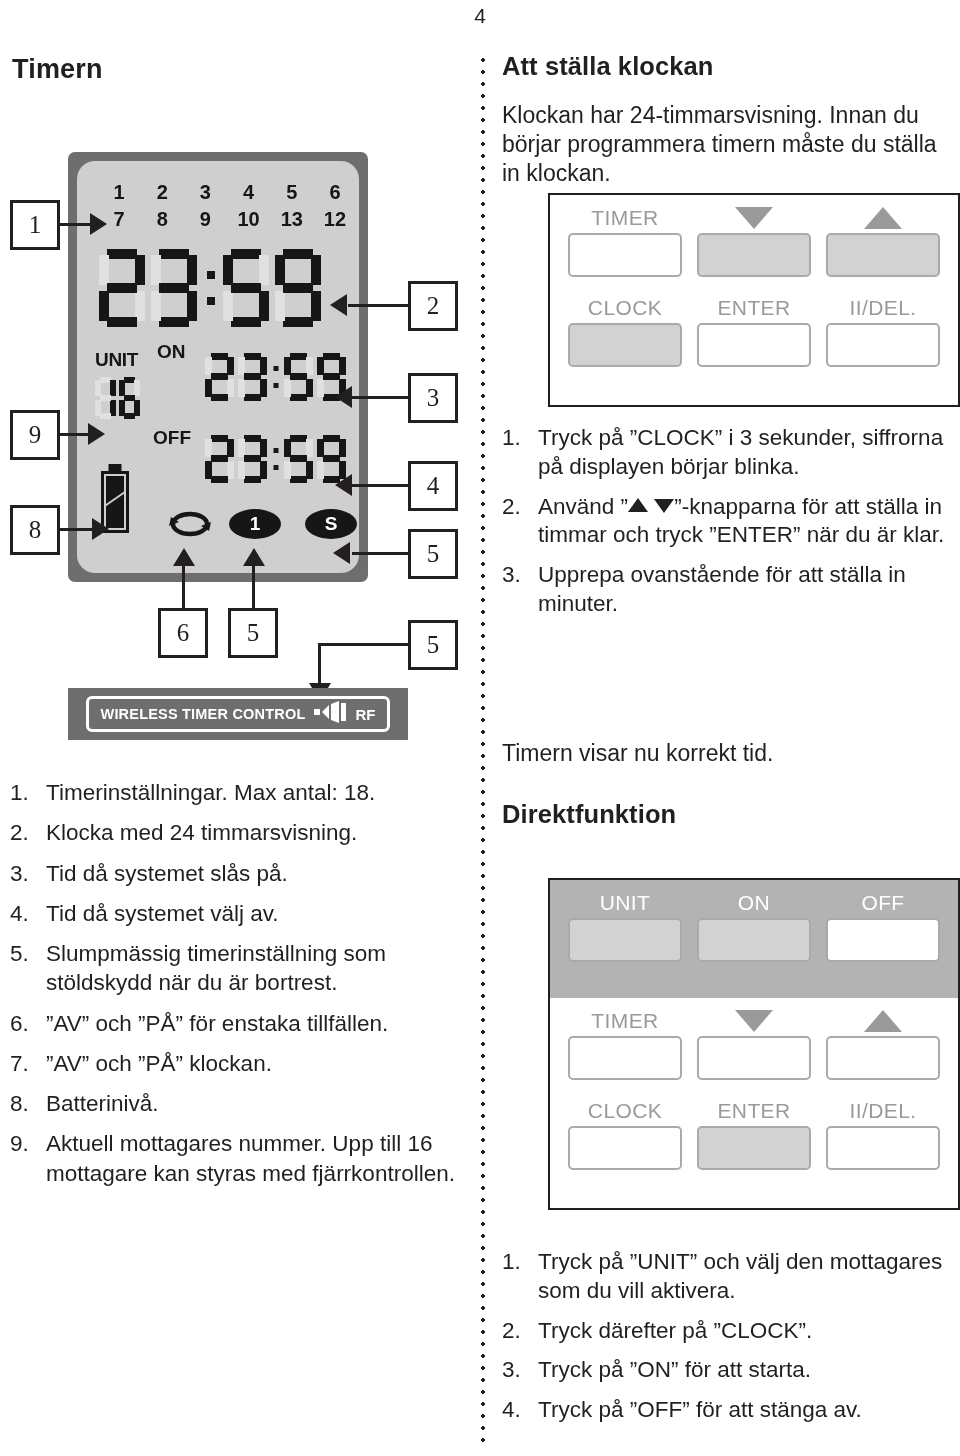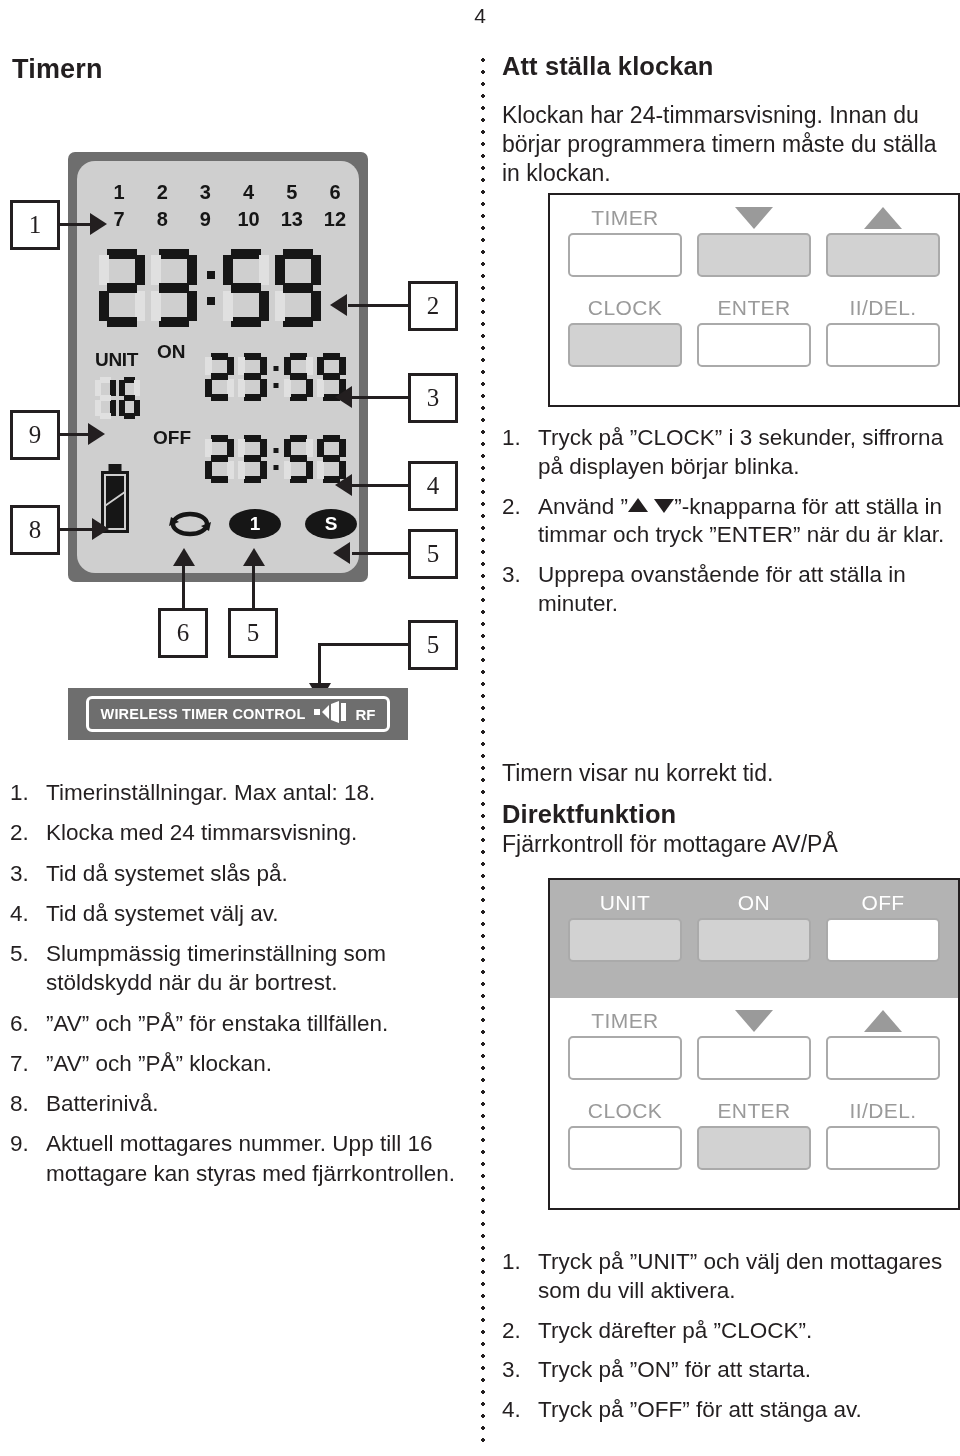--- a/index.html
+++ b/index.html
@@ -243,21 +243,21 @@
   }
   .tri.up {
     border-left: 19px solid transparent; border-right: 19px solid transparent;
     border-bottom: 22px solid #9a9a9a;
   }
 
   .list-right { position: absolute; left: 2px; width: 458px; font-size: 22.5px; line-height: 1.28; }
   .list-right-a { top: 424px; }
   .list-right-b { top: 1248px; }
 
-  .after-note { position: absolute; left: 2px; top: 740px; font-size: 23px; margin-top: 20px; }
+  .after-note { position: absolute; left: 2px; top: 740px; font-size: 23px; }
   .sec-direkt-title { position: absolute; left: 2px; top: 800px; }
   .sec-direkt-sub   { position: absolute; left: 2px; top: 831px; font-size: 23px; }
 
   .inline-tri-up, .inline-tri-down {
     display: inline-block; width: 0; height: 0; vertical-align: 2px;
   }
   .inline-tri-up {
     border-left: 10px solid transparent; border-right: 10px solid transparent;
     border-bottom: 14px solid #231f20;
   }
@@ -622,21 +622,20 @@
       </div>
       <div class="li">
         <div class="num">3.</div>
         <div class="txt">Upprepa ovanstående för att ställa in minuter.</div>
       </div>
     </div>
 
     <div class="after-note">Timern visar nu korrekt tid.</div>
 
     <div class="h2 sec-direkt-title">Direktfunktion</div>
-    <div class="sec-direkt-sub">Fjärrkontroll för mottagare AV/PÅ</div>
 
     <div class="panel panel-2">
       <div class="keyband gray" style="top:0; height:118px; padding-top:8px;">
         <div class="keyrow">
           <div class="keycell">
             <div class="key-label light">UNIT</div>
             <div class="keybtn gray"></div>
           </div>
           <div class="keycell">
             <div class="key-label light">ON</div>

